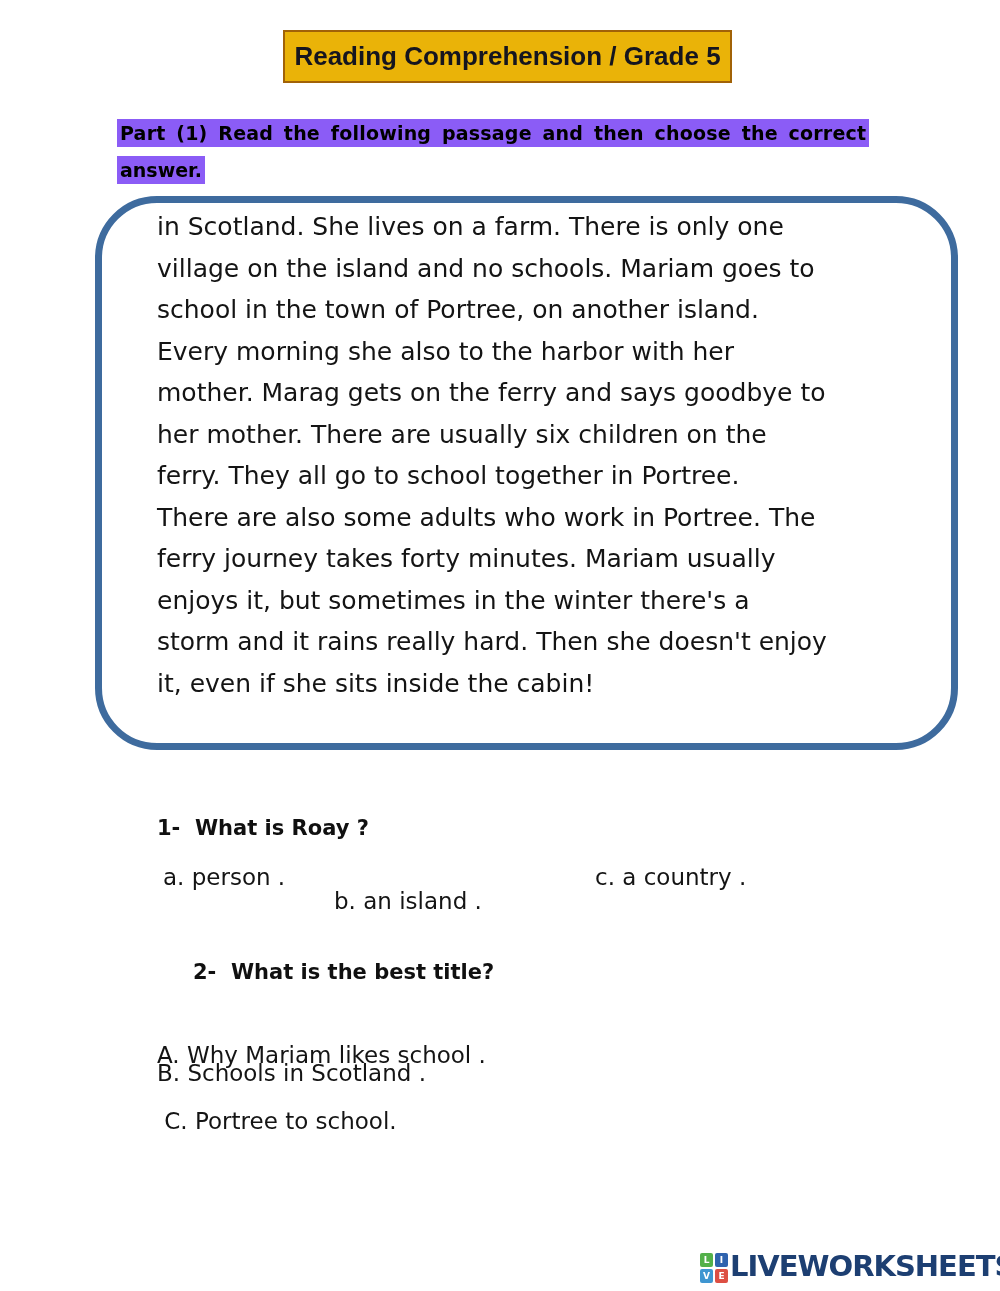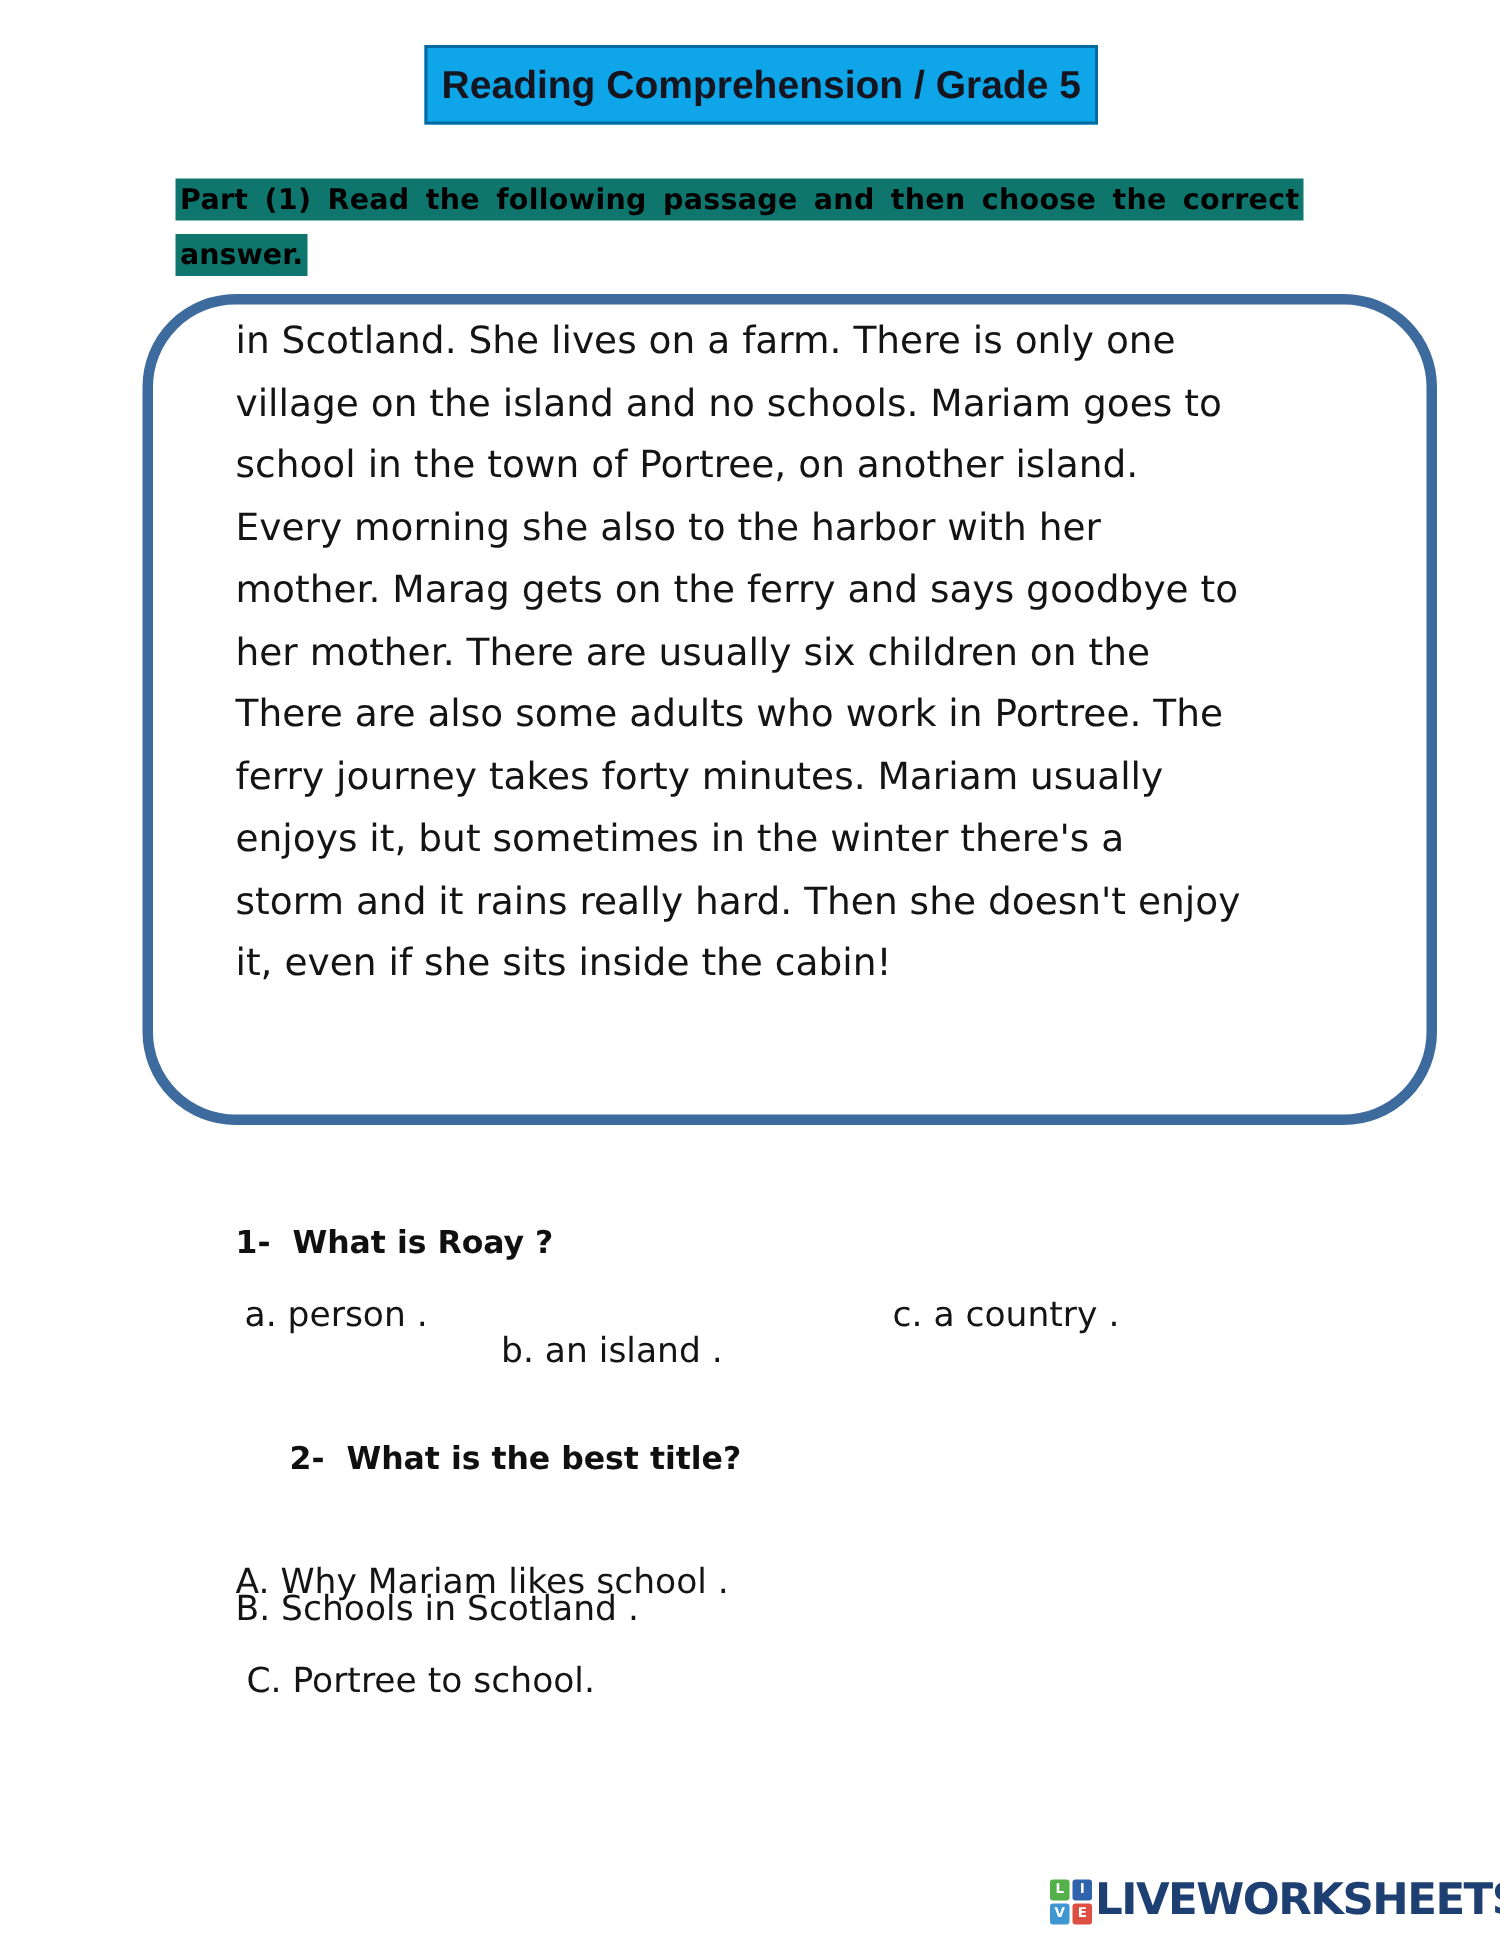--- a/index.html
+++ b/index.html
@@ -11,42 +11,42 @@
     font-family:"DejaVu Sans", sans-serif;
     color:#171717;
     overflow:hidden;
   }
 
   
   .title-box{
     position:absolute;
     left:283px; top:30px;
     width:449px; height:53px;
-    background:#0ea5e9;
-    border:2px solid #0369a1;
+    background:#eab308;
+    border:2px solid #a16207;
     box-sizing:border-box;
     display:flex; align-items:center; justify-content:center;
     font-family:"Liberation Sans", sans-serif;
     font-weight:bold;
     font-size:26px;
     color:#15151f;
   }
 
   
   .part-heading{
     position:absolute;
     left:117px; top:115px;
     width:760px;
     font-weight:bold;
     font-size:19px;
     line-height:37px;
     color:#000000;
   }
   .part-heading .hl{
-    background:#0f766e;
+    background:#8b5cf6;
     padding:3px 3px;
     white-space:nowrap;
   }
   .part-heading .line1{ word-spacing:4px; letter-spacing:0.2px; }
 
   
   .passage-box{
     position:absolute;
     left:95px; top:196px;
     width:863px; height:554px;
@@ -152,20 +152,21 @@
 
   <div class="passage-box"></div>
 
   <div class="passage-text">
     <div>in Scotland. She lives on a farm. There is only one</div>
     <div>village on the island and no schools. Mariam goes to</div>
     <div>school in the town of Portree, on another island.</div>
     <div>Every morning she also to the harbor with her</div>
     <div>mother. Marag gets on the ferry and says goodbye to</div>
     <div>her mother. There are usually six children on the</div>
+    <div>ferry. They all go to school together in Portree.</div>
     <div>There are also some adults who work in Portree. The</div>
     <div>ferry journey takes forty minutes. Mariam usually</div>
     <div>enjoys it, but sometimes in the winter there's a</div>
     <div>storm and it rains really hard. Then she doesn't enjoy</div>
     <div>it, even if she sits inside the cabin!</div>
   </div>
 
   <div class="q-header q1-header">1-  What is Roay ?</div>
   <span class="q1-option q1-opt-a">a. person .</span>
   <span class="q1-option q1-opt-b">b. an island .</span>

